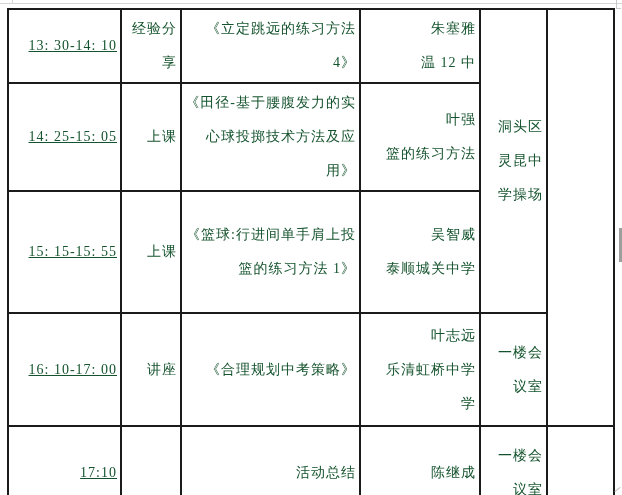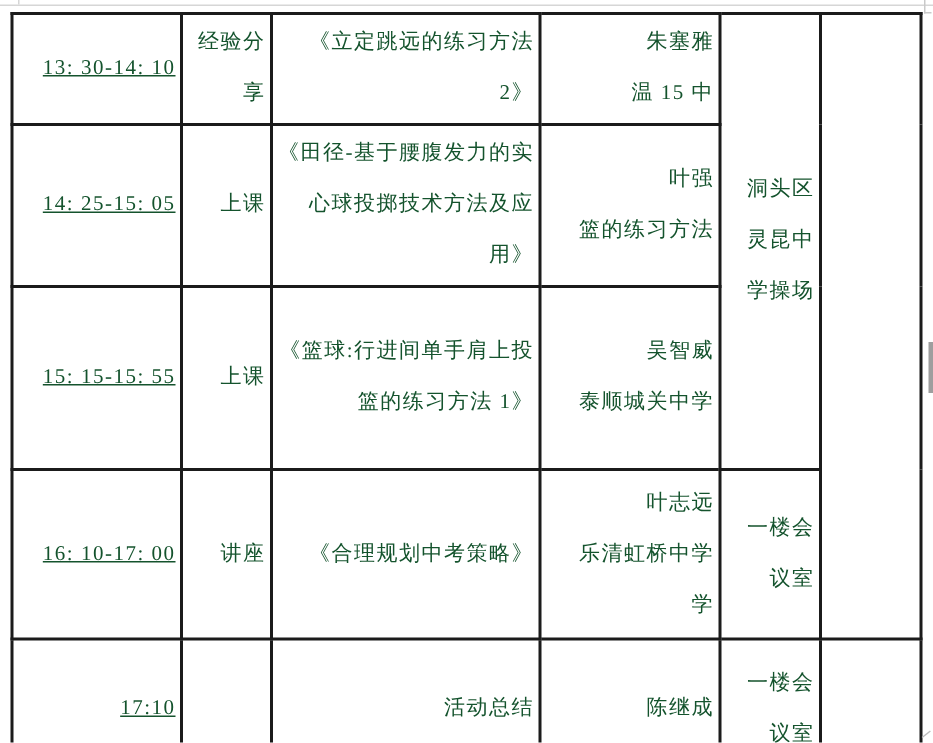--- a/index.html
+++ b/index.html
@@ -93,23 +93,23 @@
       <col style="width:179px">
       <col style="width:120px">
       <col style="width:67px">
       <col style="width:67px">
     </colgroup>
     <tbody>
       <tr class="r1">
         <td class="time-cell">13: 30-14: 10</td>
         <td>经验分
 享</td>
-        <td>《立定跳远的练习方法 2》</td>
+        <td>《立定跳远的练习方法 4》</td>
         <td>朱塞雅
-温 15 中</td>
+温 12 中</td>
         <td rowspan="3">洞头区
 灵昆中
 学操场</td>
         <td rowspan="4"></td>
       </tr>
       <tr class="r2">
         <td class="time-cell">14: 25-15: 05</td>
         <td>上课</td>
         <td>《田径-基于腰腹发力的实
 心球投掷技术方法及应用》</td>

